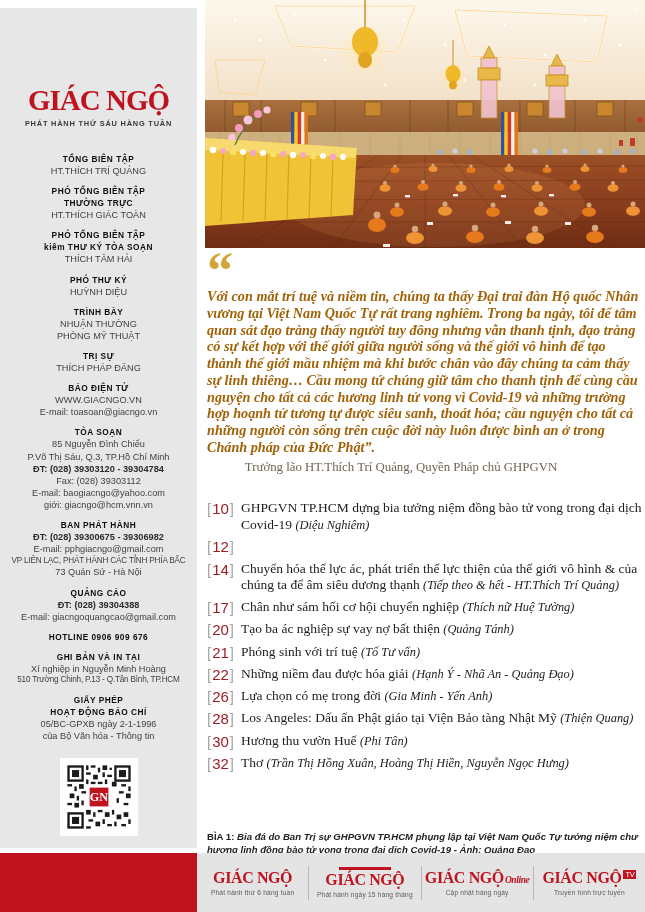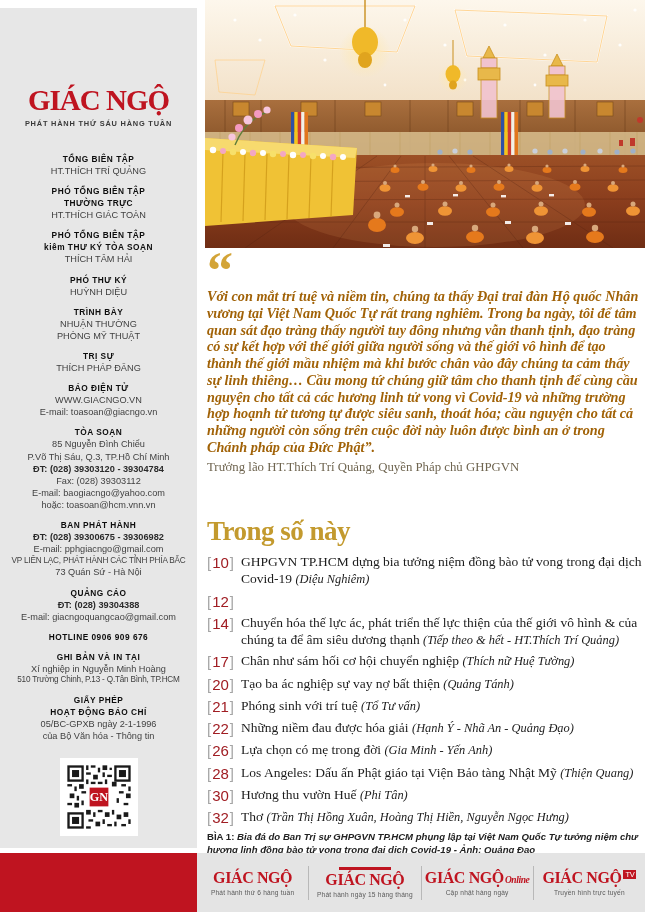--- a/index.html
+++ b/index.html
@@ -25,21 +25,21 @@
   .photo{position:absolute;left:205px;top:0;width:440px;height:248px;}
   .photo svg{width:100%;height:100%;display:block;}
 
   
   .quote{position:absolute;left:207px;top:250px;width:436px;}
   .qmark{font-family:"Liberation Serif",serif;font-weight:700;color:#d3a437;
          font-size:52px;line-height:.8;height:38px;}
   .qtext{font-family:"Liberation Serif",serif;font-style:italic;font-weight:700;
          font-size:14.2px;line-height:1.18;color:#a16207;margin-top:0;}
   .qattr{font-family:"Liberation Serif",serif;font-size:12.8px;color:#6f6550;
-         text-align:left;padding-right:48px;margin-top:4px;}
+         text-align:center;padding-right:48px;margin-top:4px;}
 
   
   .toc{position:absolute;left:207px;top:500px;width:437px;}
   .toc-heading{font-family:"Liberation Serif",serif;font-weight:700;color:#c39a2e;
                font-size:27px;letter-spacing:-.5px;line-height:1;margin-bottom:9px;}
   .toc-item{display:flex;align-items:flex-start;margin-bottom:5px;}
   .toc-num{flex:0 0 34px;white-space:nowrap;font-size:15px;line-height:1.15;}
   .toc-num .br{color:#a5a5a5;font-weight:400;}
   .toc-num .n{color:#a01d23;font-weight:400;padding:0 1px;}
   .toc-text{flex:1;font-family:"Liberation Serif",serif;font-size:13.5px;line-height:1.24;color:#1c1c1c;}
@@ -107,21 +107,21 @@
         <div class="ln">WWW.GIACNGO.VN</div>
         <div class="ln">E-mail: toasoan@giacngo.vn</div>
       </div>
       <div class="sec">
         <div class="lab">TÒA SOẠN</div>
         <div class="ln">85 Nguyễn Đình Chiểu</div>
         <div class="ln">P.Võ Thị Sáu, Q.3, TP.Hồ Chí Minh</div>
         <div class="ln b">ĐT: (028) 39303120 - 39304784</div>
         <div class="ln">Fax: (028) 39303112</div>
         <div class="ln">E-mail: baogiacngo@yahoo.com</div>
-        <div class="ln">hoặc: toasoan@hcm.vnn.vn</div>
+        <div class="ln">giới: giacngo@hcm.vnn.vn</div>
       </div>
       <div class="sec">
         <div class="lab">BAN PHÁT HÀNH</div>
         <div class="ln b">ĐT: (028) 39300675 - 39306982</div>
         <div class="ln">E-mail: pphgiacngo@gmail.com</div>
         <div class="ln t">VP LIÊN LẠC, PHÁT HÀNH CÁC TỈNH PHÍA BẮC</div>
         <div class="ln">73 Quán Sứ - Hà Nội</div>
       </div>
       <div class="sec">
         <div class="lab">QUẢNG CÁO</div>
@@ -479,21 +479,20 @@
     </svg>
   </div>
 
   <section class="quote">
     <div class="qmark">“</div>
     <div class="qtext">Với con mắt trí tuệ và niềm tin, chúng ta thấy Đại trai đàn Hộ quốc Nhân vương tại Việt Nam Quốc Tự rất trang nghiêm. Trong ba ngày, tôi để tâm quan sát đạo tràng thấy người tuy đông nhưng vẫn thanh tịnh, đạo tràng có sự kết hợp với thế giới giữa người sống và thế giới vô hình để tạo thành thế giới mầu nhiệm mà khi bước chân vào đây chúng ta cảm thấy sự linh thiêng… Cầu mong tứ chúng giữ tâm cho thanh tịnh để cùng cầu nguyện cho tất cả các hương linh tử vong vì Covid-19 và những trường hợp hoạnh tử tương tự được siêu sanh, thoát hóa; cầu nguyện cho tất cả những người còn sống trên cuộc đời này luôn được bình an ở trong Chánh pháp của Đức Phật”.</div>
     <div class="qattr">Trưởng lão HT.Thích Trí Quảng, Quyền Pháp chủ GHPGVN</div>
   </section>
 
   <section class="toc">
-    <h1 class="toc-heading">Trong số này</h1>
 
     <div class="toc-item">
       <span class="toc-num"><span class="br">[</span><span class="n">10</span><span class="br">]</span></span>
       <span class="toc-text"><span>GHPGVN TP.HCM dựng bia tưởng niệm đồng bào tử vong trong đại dịch Covid-19</span> <i>(Diệu Nghiêm)</i></span>
     </div>
     <div class="toc-item">
       <span class="toc-num"><span class="br">[</span><span class="n">12</span><span class="br">]</span></span>
     </div>
     <div class="toc-item">
       <span class="toc-num"><span class="br">[</span><span class="n">14</span><span class="br">]</span></span>

